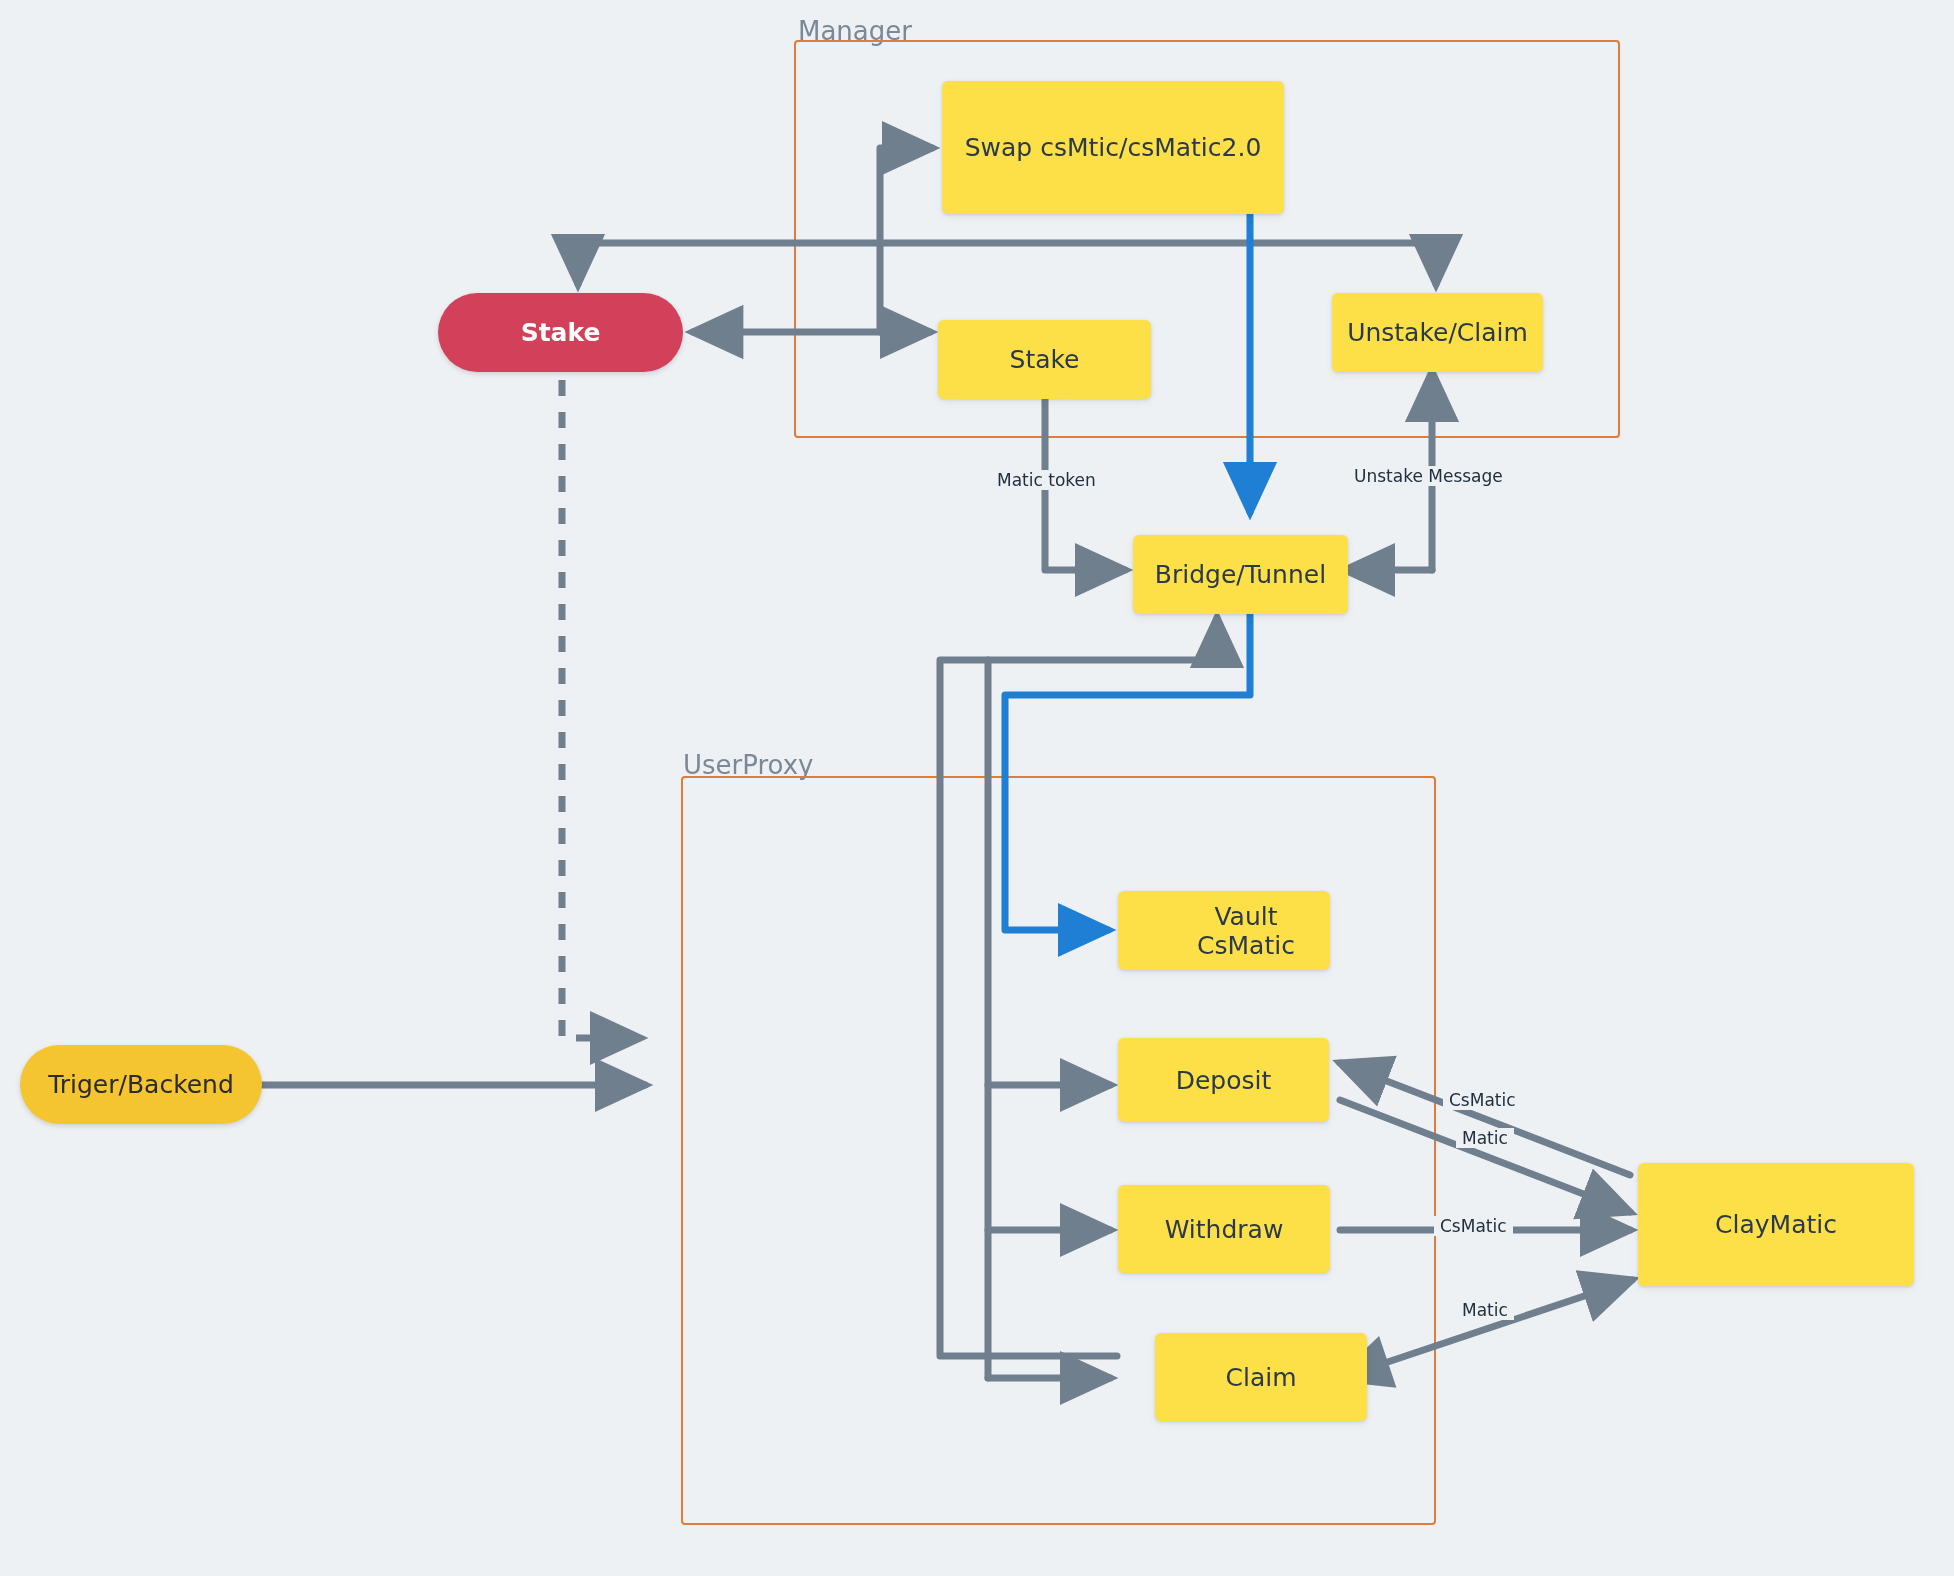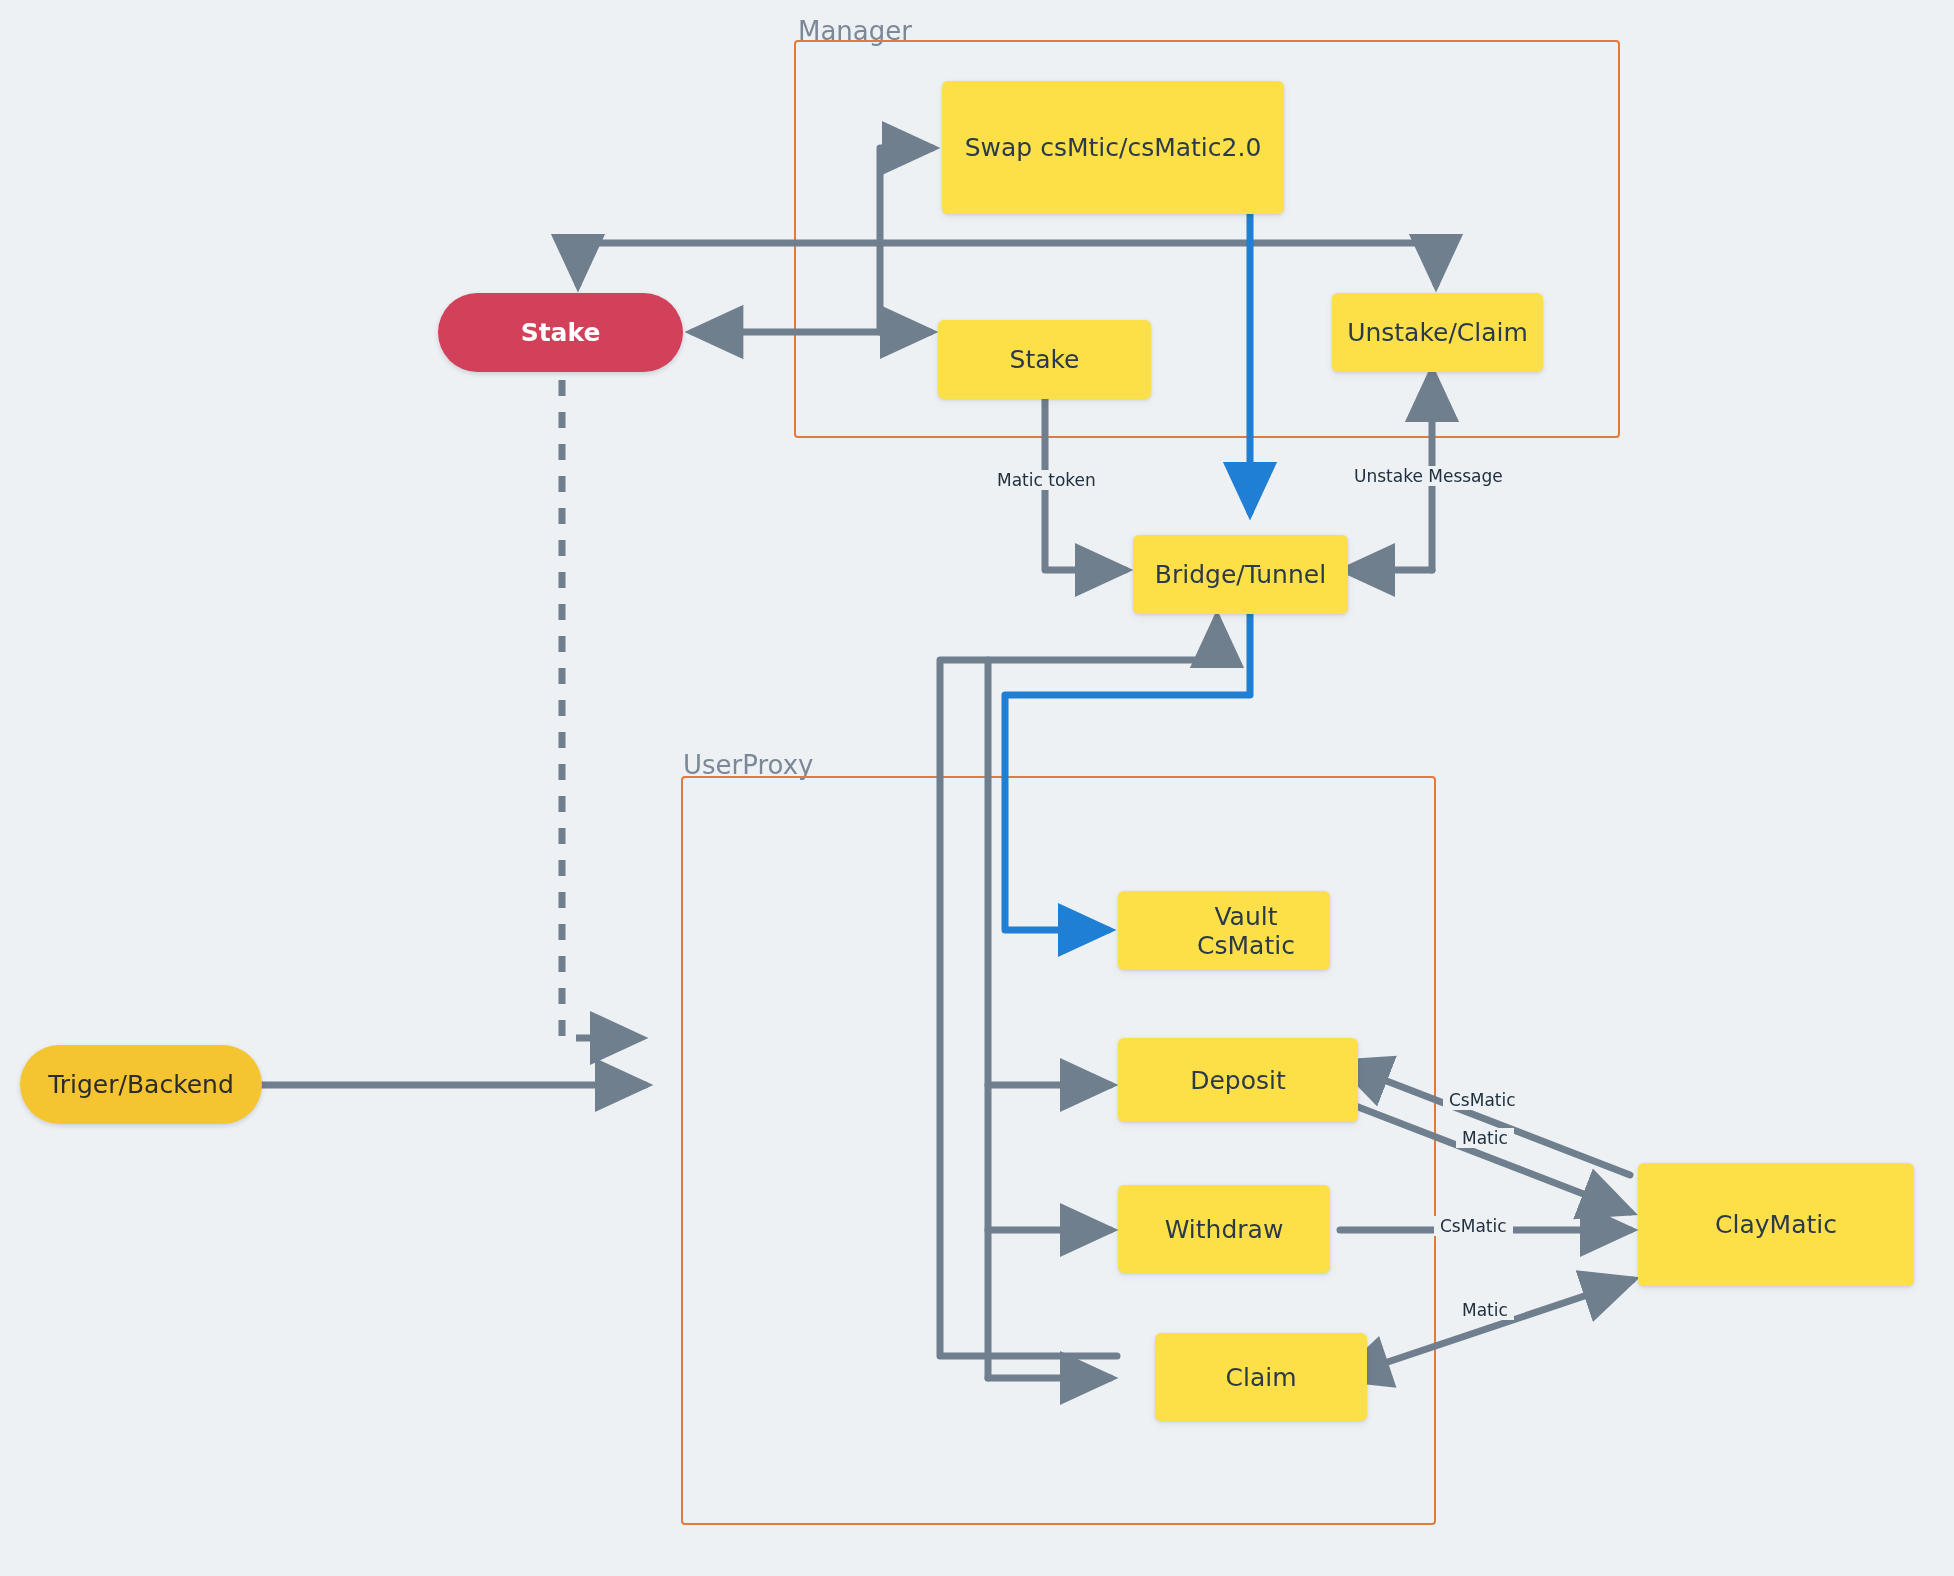--- a/index.html
+++ b/index.html
@@ -168,21 +168,21 @@
   </div>
 
   <div class="node" style="left:1133px; top:535px; width:215px; height:79px;">
     <span>Bridge/Tunnel</span>
   </div>
 
   <div class="node" style="left:1118px; top:891px; width:212px; height:79px;padding-left:44px;">
     <span>Vault CsMatic</span>
   </div>
 
-  <div class="node" style="left:1118px; top:1038px; width:240px; height:84px;">
+  <div class="node" style="left:1118px; top:1038px; width:211px; height:84px;">
     <span>Deposit</span>
   </div>
 
   <div class="node" style="left:1118px; top:1185px; width:212px; height:88px;">
     <span>Withdraw</span>
   </div>
 
   <div class="node" style="left:1118px; top:1333px; width:212px; height:88px;margin-left:37px;">
     <span>Claim</span>
   </div>

